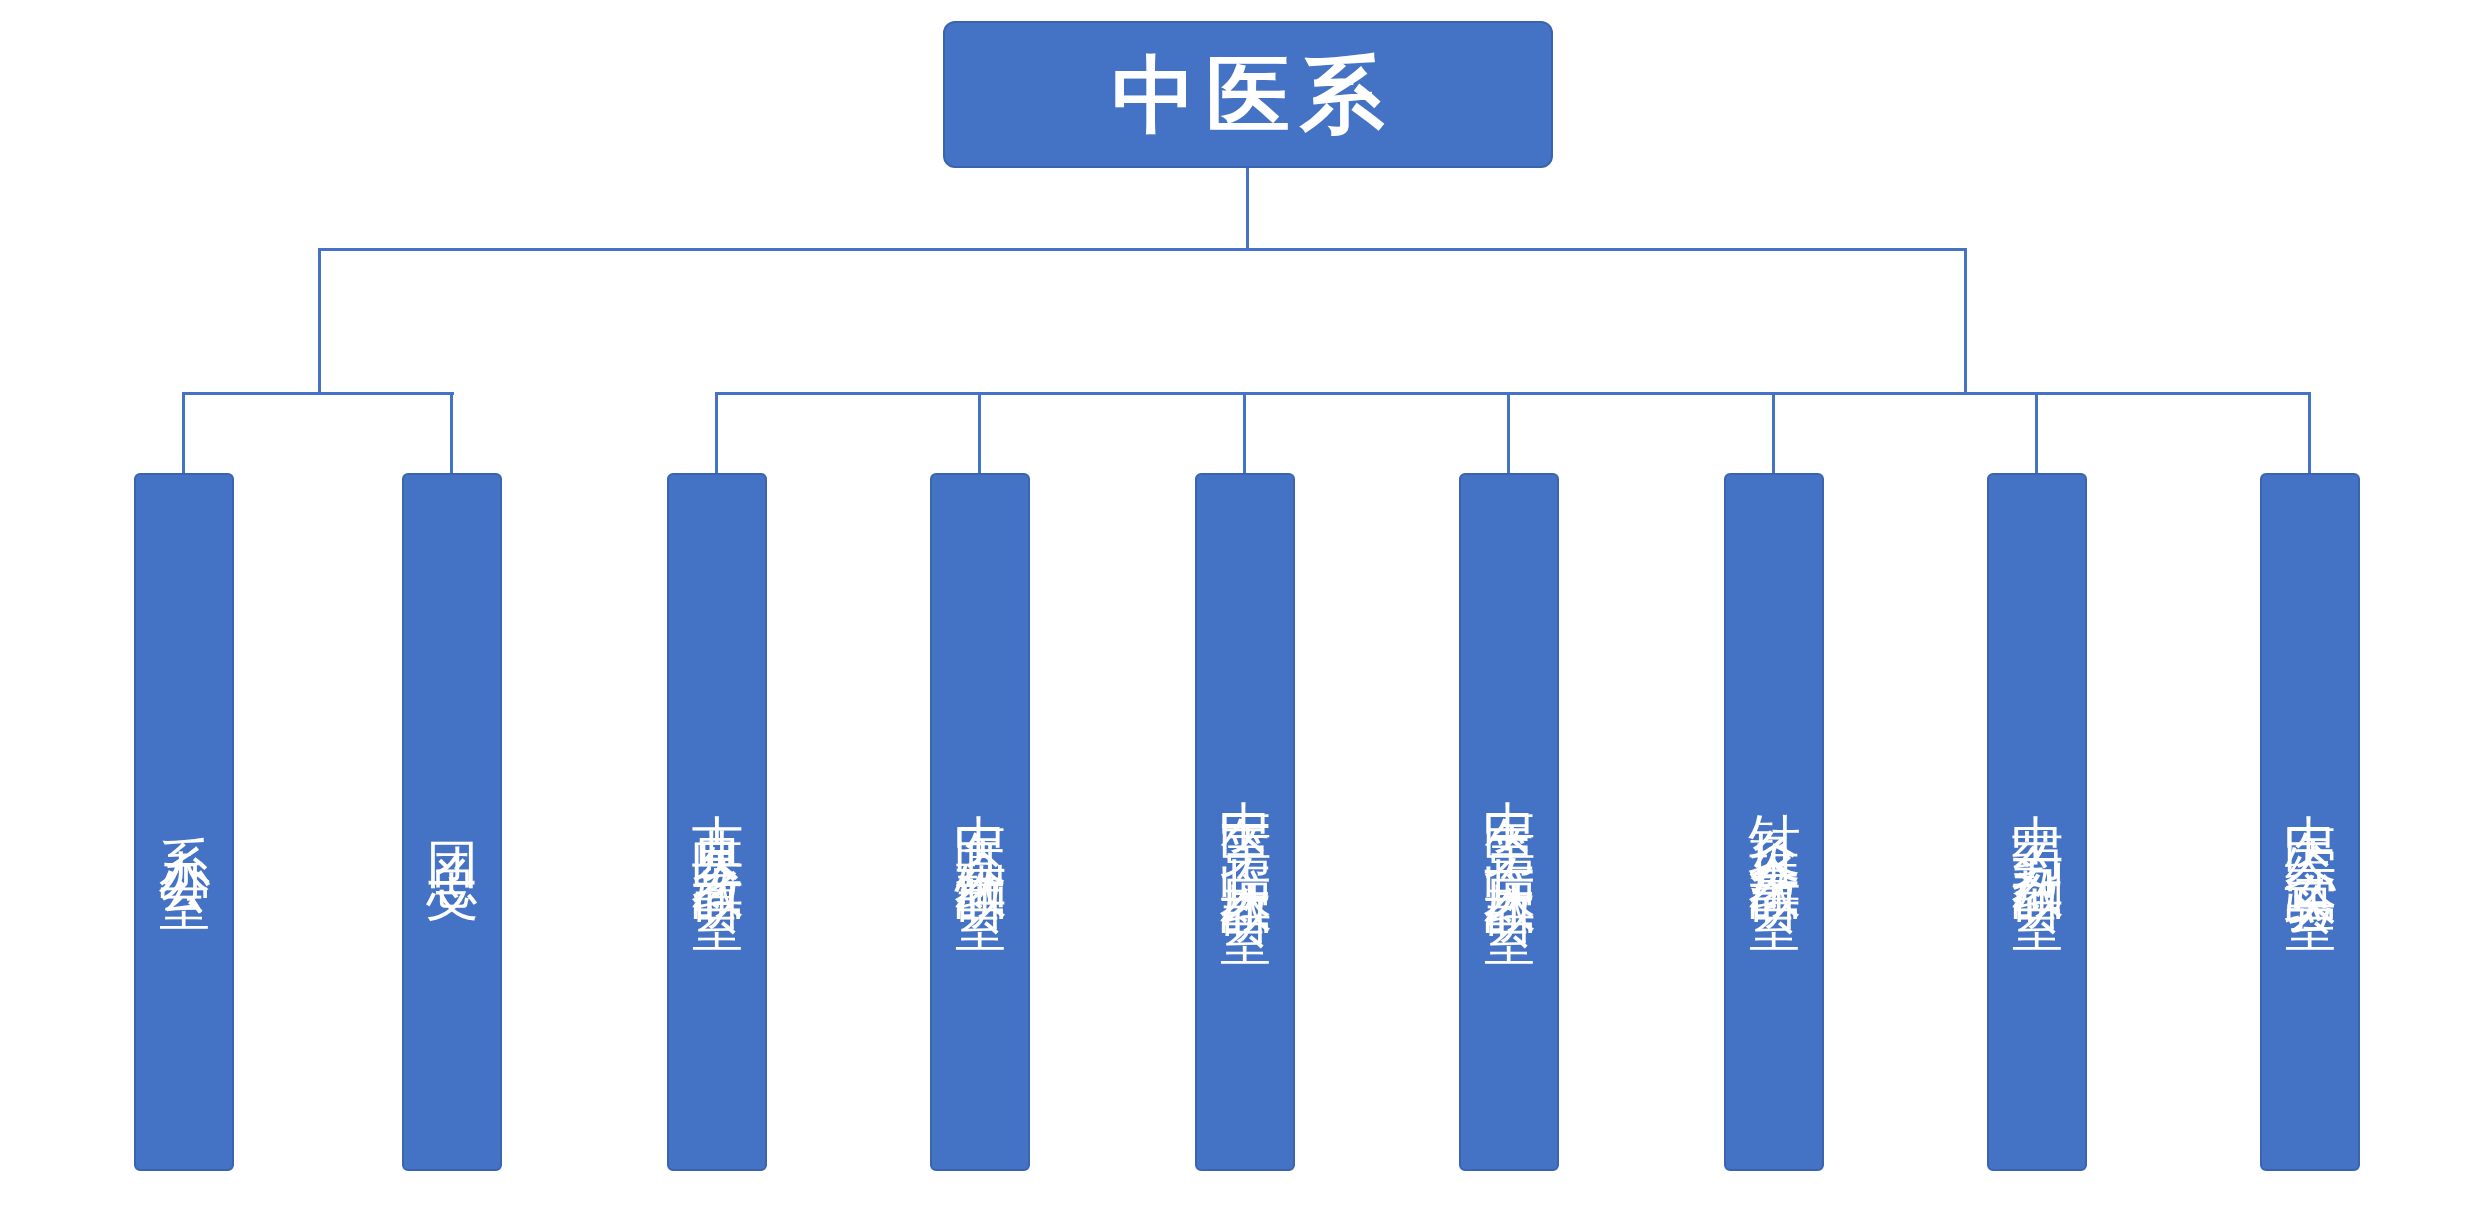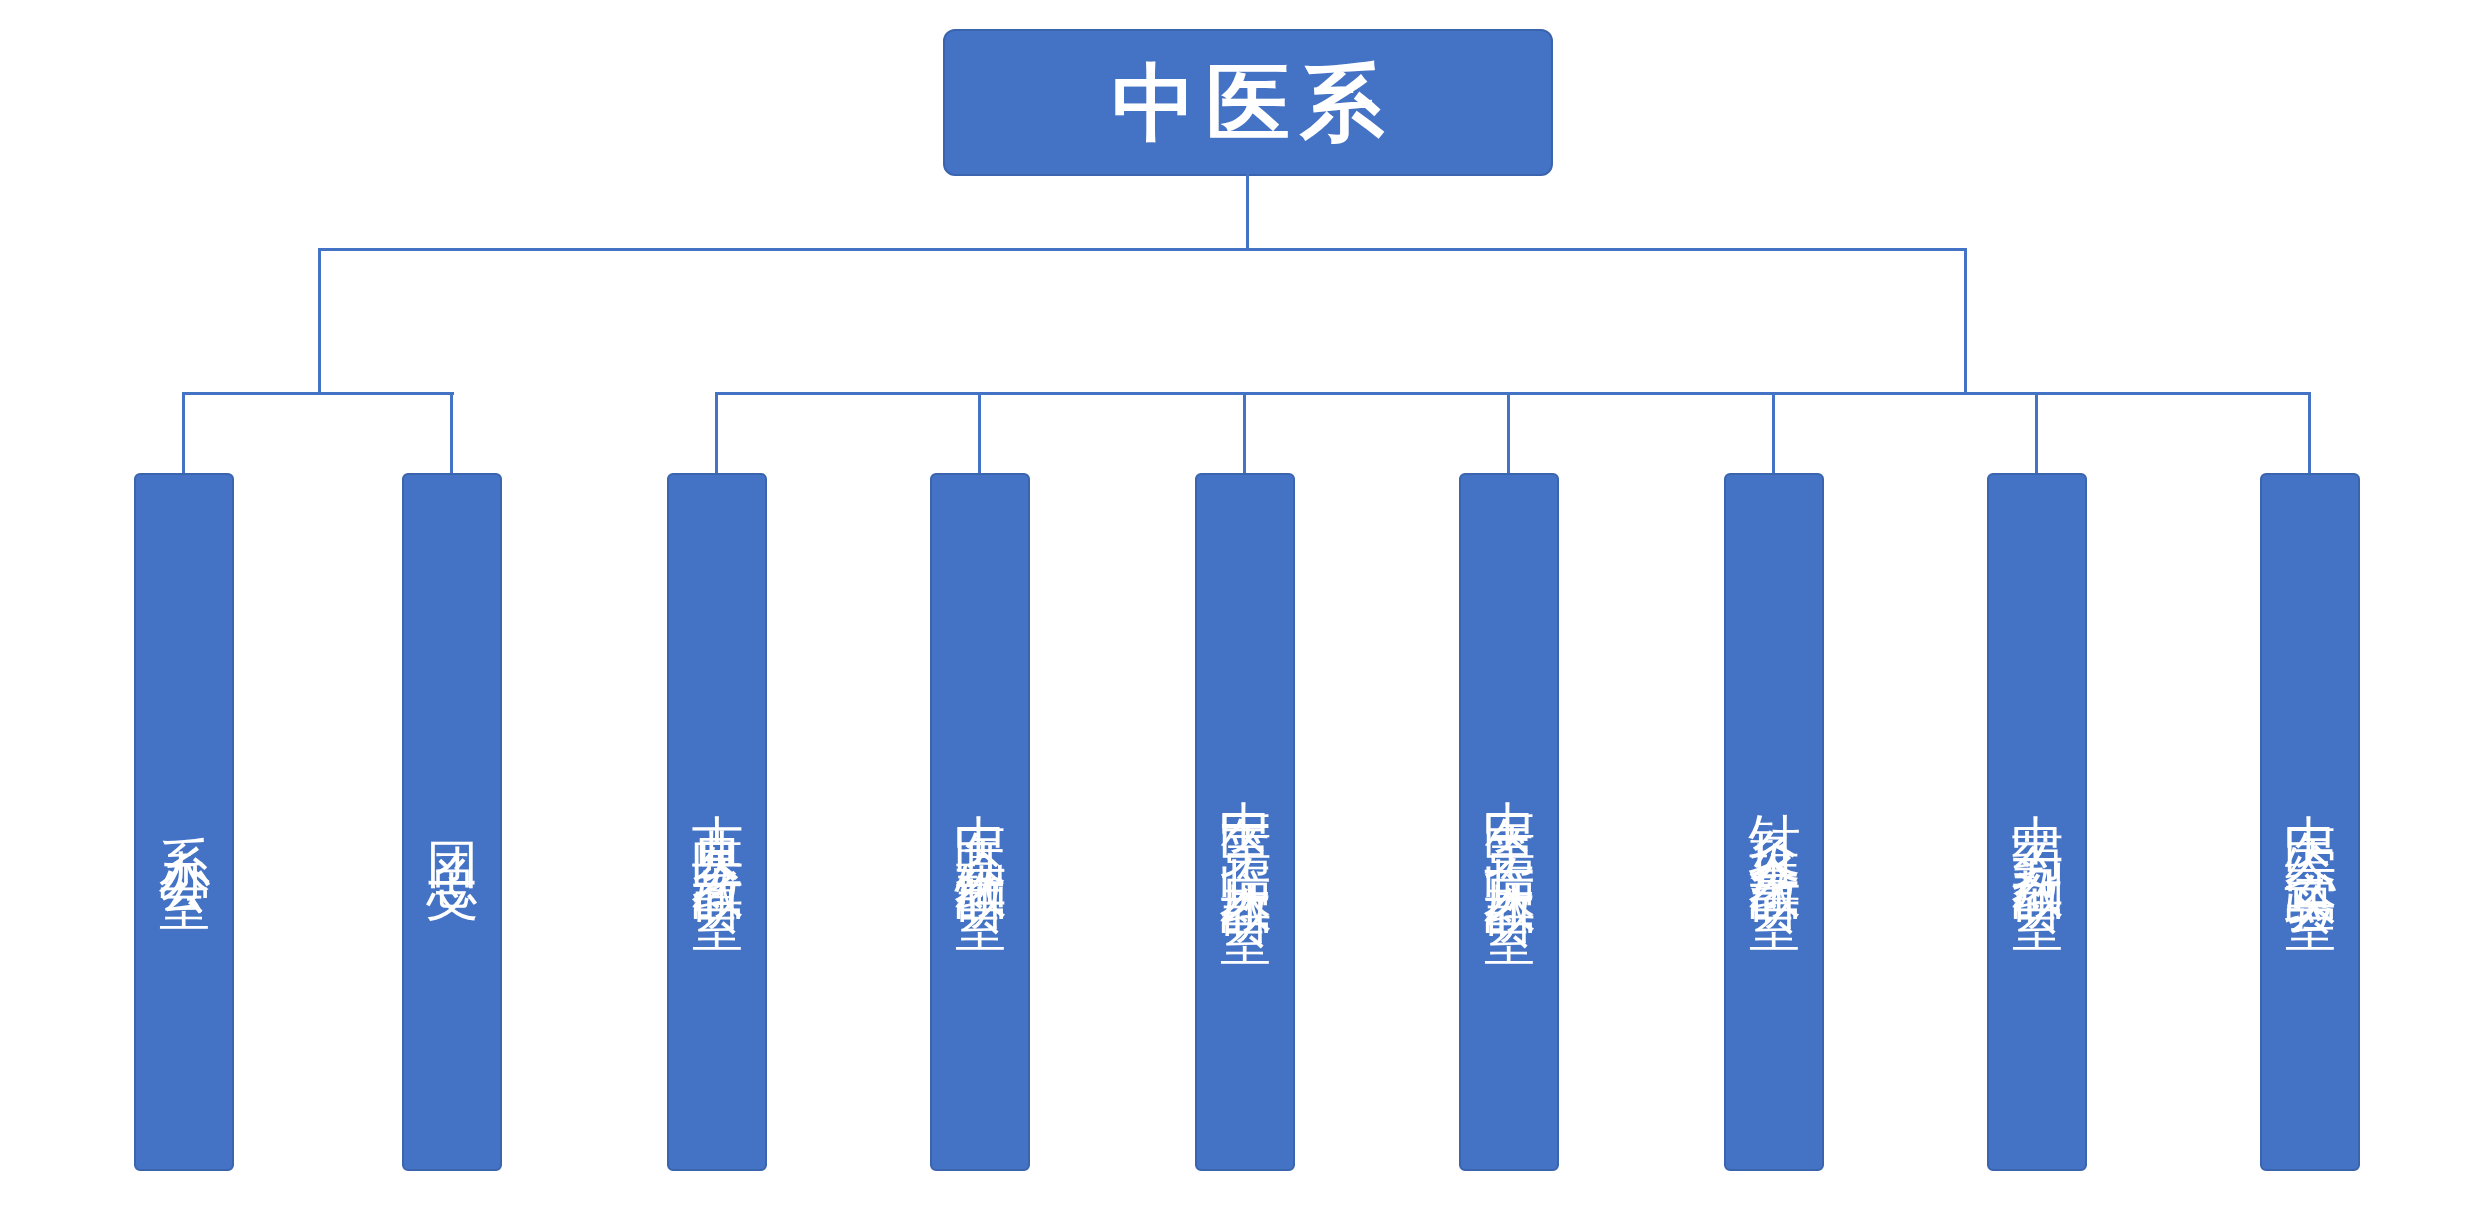--- a/index.html
+++ b/index.html
@@ -25,21 +25,20 @@
     color:var(--text);
     display:flex;
     align-items:center;
     justify-content:center;
     border:2px solid var(--node-border);
   }
   .root-node{
     left:943px; top:21px;
     width:610px; height:147px;
     border-radius:12px;
-    margin-top:8px;
   }
   .root-label{
     font-size:84px;
     font-weight:bold;
     letter-spacing:10px;
     padding-left:10px; 
     line-height:1;
     white-space:nowrap;
   }
   .child-node{

